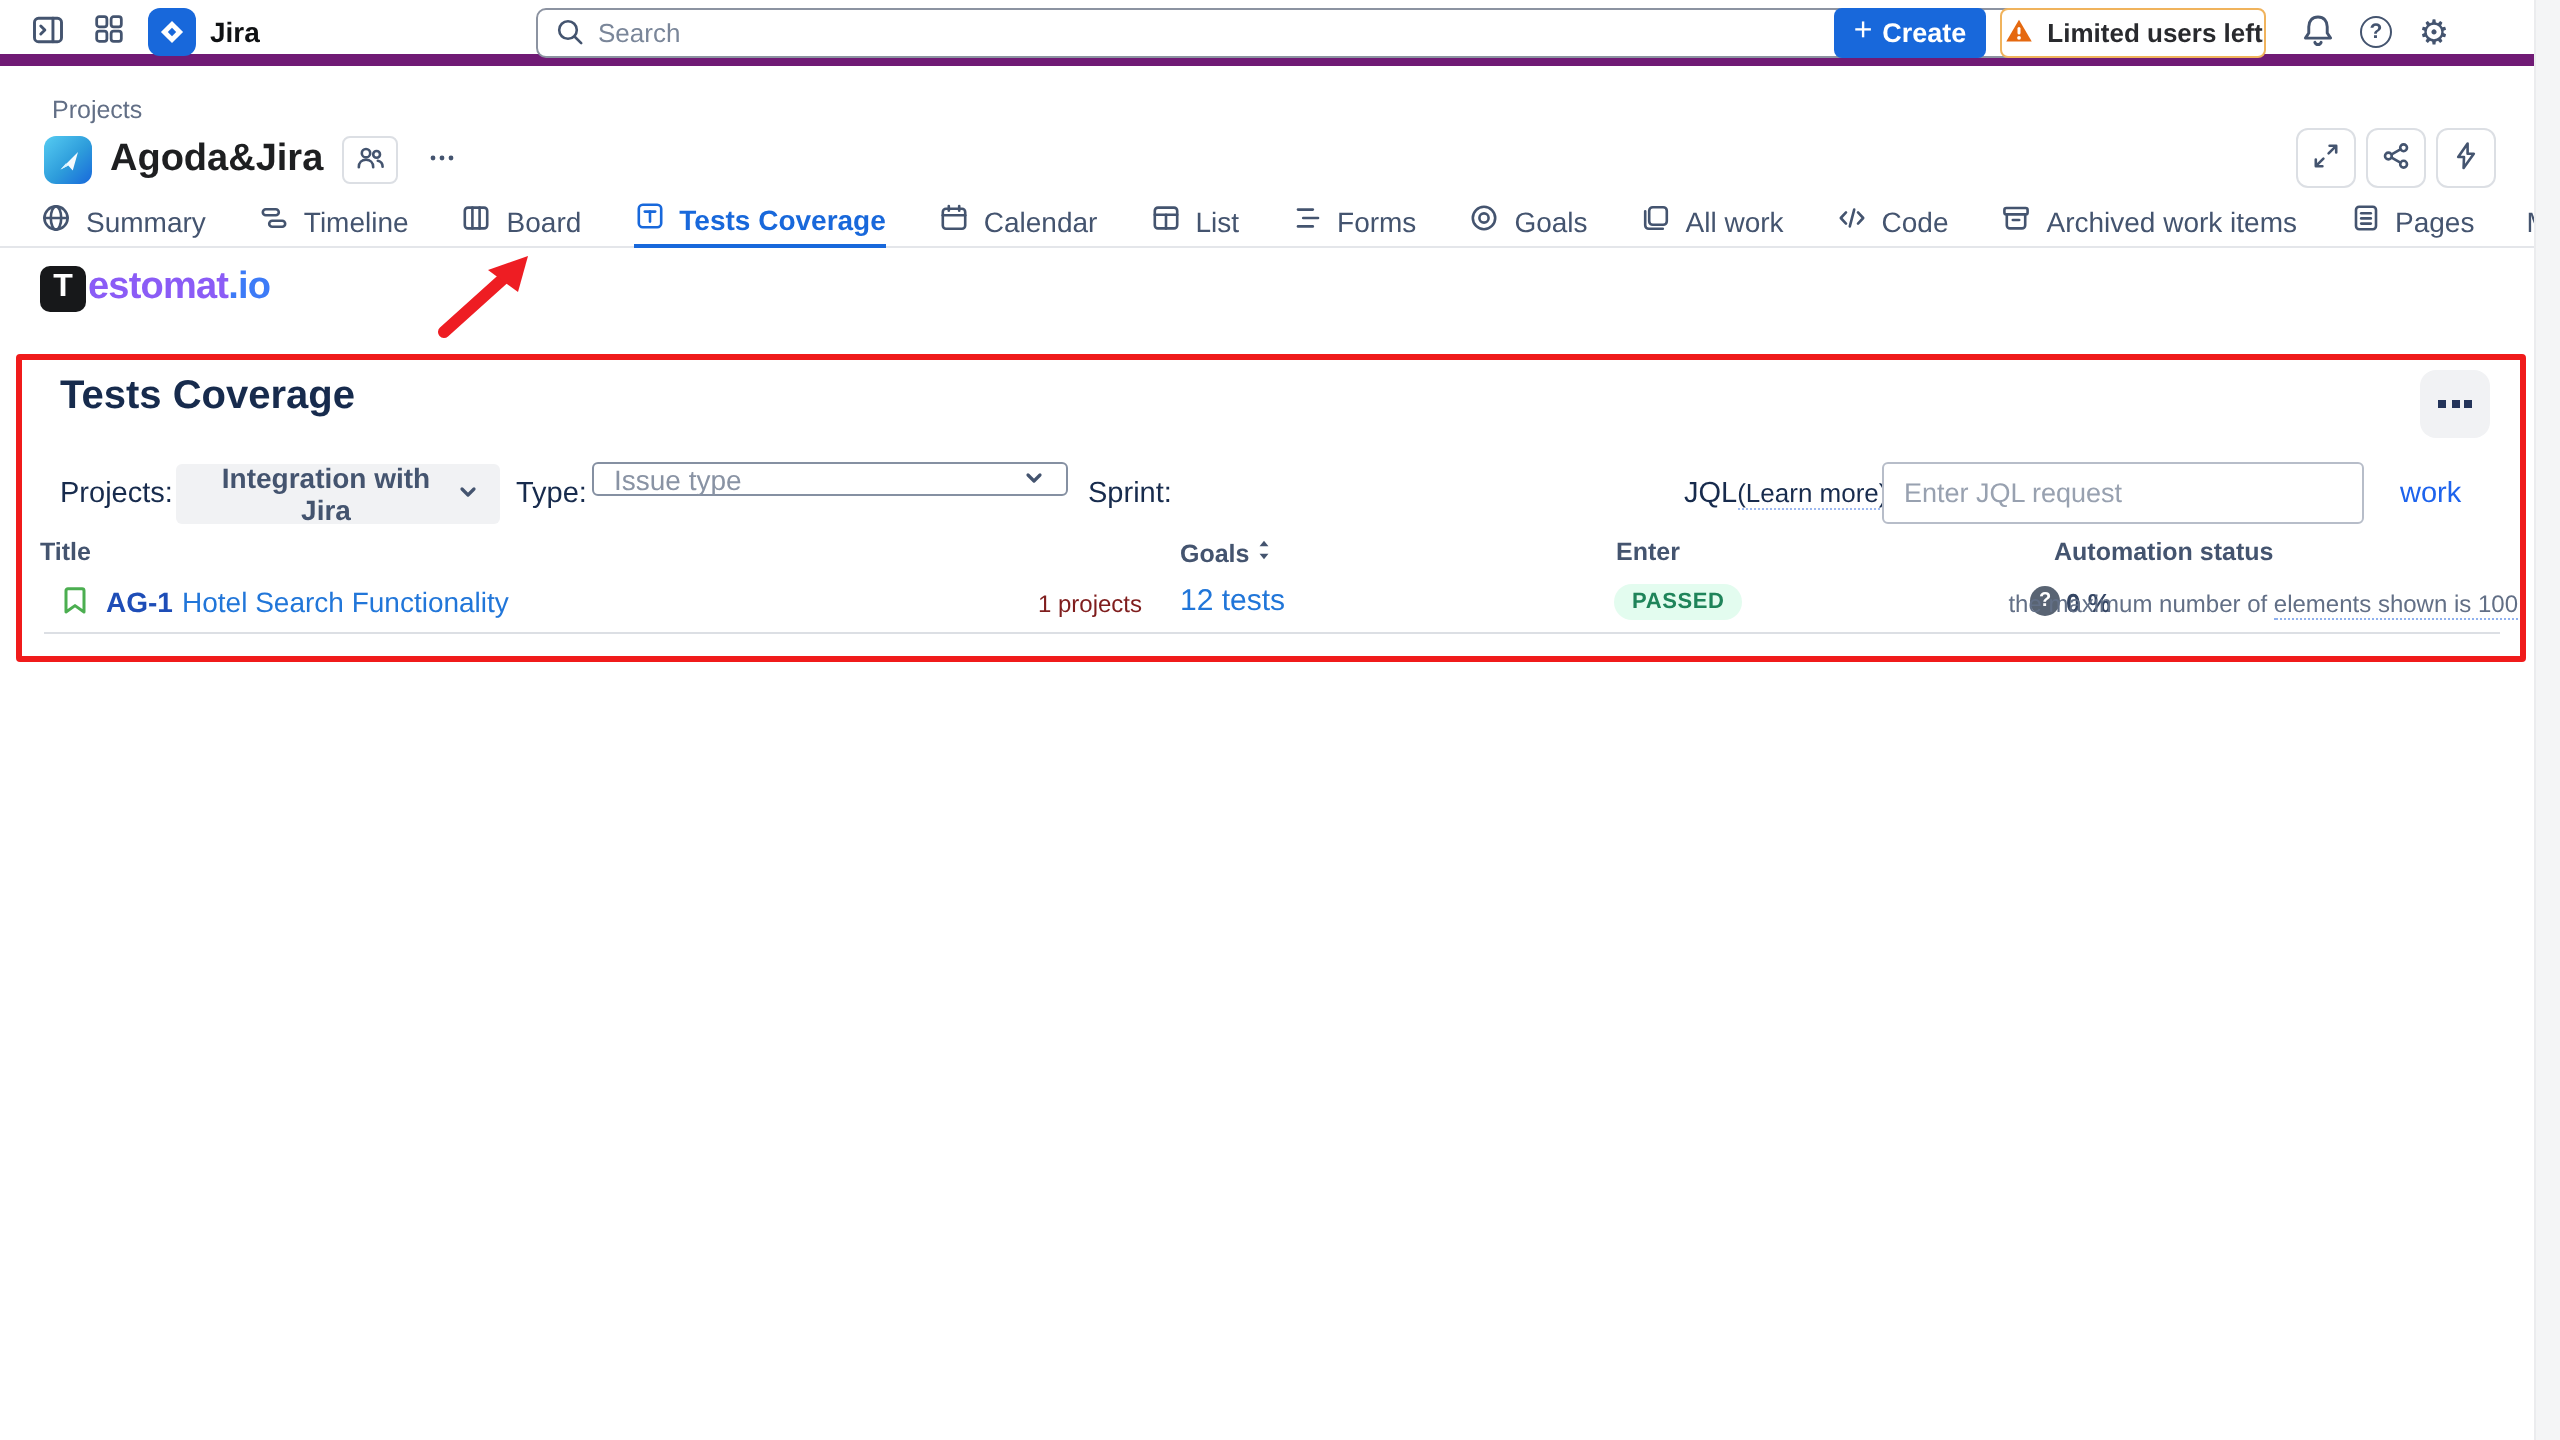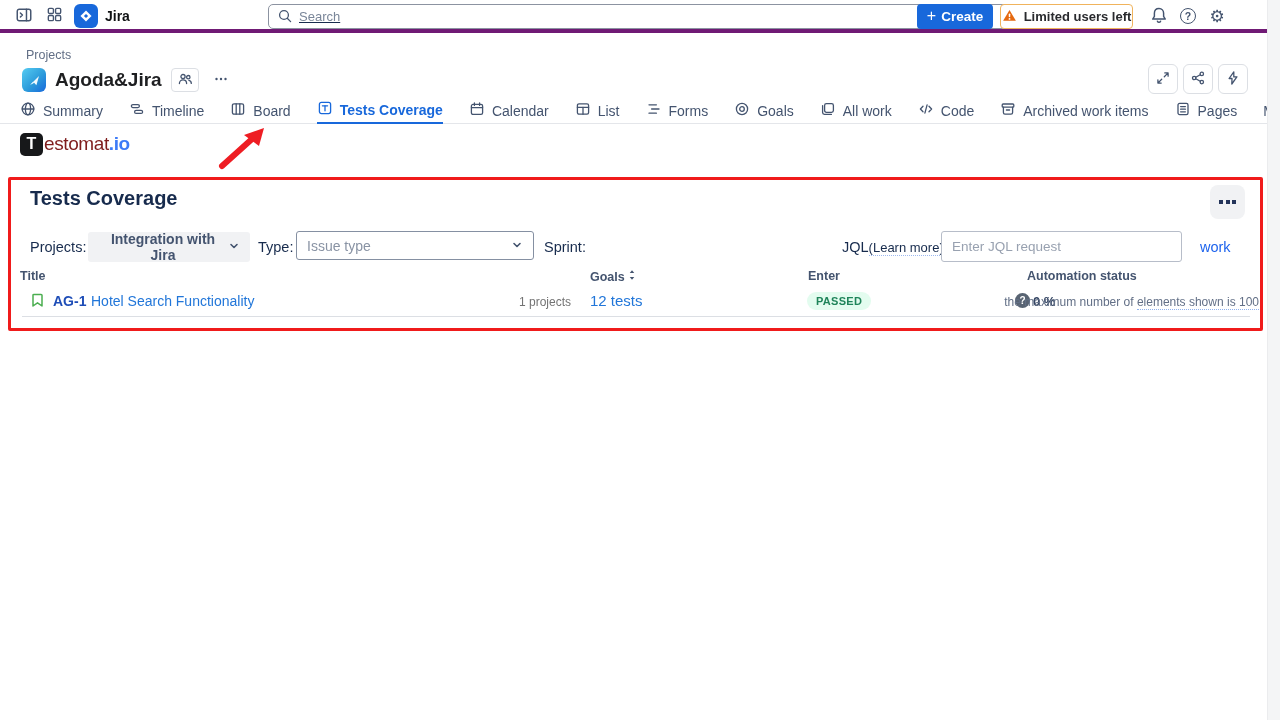--- a/index.html
+++ b/index.html
@@ -5,28 +5,28 @@
   * { box-sizing: border-box; margin: 0; padding: 0; }
   html,body { width:1280px; height:720px; }
   body {
     font-family: "Liberation Sans", sans-serif;
     background:#fff; color:#172B4D; overflow:hidden; position:relative;
   }
   svg.s * { stroke:#44546F; stroke-width:1.3; fill:none; stroke-linecap:round; stroke-linejoin:round; }
   .icon-btn { display:flex; align-items:center; justify-content:center; cursor:pointer; background:none; border:none; }
 
   
-  .topbar { position:absolute; top:0; left:0; width:1280px; height:33px; background:#fff; border-bottom:4px solid #701a75; z-index:10; }
+  .topbar { position:absolute; top:0; left:0; width:1280px; height:33px; background:#fff; border-bottom:6px solid #701a75; z-index:10; }
   .topbar > * { position:absolute; top:0; height:32px; display:flex; align-items:center; }
   .tb-toggle { left:12px; width:24px; justify-content:center; }
   .tb-grid   { left:42px; width:24px; justify-content:center; }
   .tb-brand  { left:74px; gap:7px; cursor:pointer; }
   .jira-mark { width:24px; height:24px; border-radius:6px; background:#1868DB; display:flex; align-items:center; justify-content:center; }
   .tb-appname { font-size:14px; font-weight:700; color:#101214; }
-  .tb-search { left:268px; width:776px; top:4px; height:25px;text-decoration:underline; }
+  .tb-search { left:268px; width:776px; top:4px; height:25px; }
   .tb-search input { width:100%; height:25px; border:1px solid #8C93A1; border-radius:5px; padding:0 8px 0 30px; font-size:13px; font-family:inherit; color:#172B4D; outline:none; }
   .tb-search input::placeholder { color:#7A8699; }
   .tb-search .mag { position:absolute; left:9px; top:4px; }
   .btn-create { left:917px; top:4px; height:25px; width:76px; background:#1868DB; border:none; border-radius:4px; color:#fff; font-size:13.5px; font-weight:700; display:flex; align-items:center; justify-content:center; gap:5px; cursor:pointer; font-family:inherit; }
   .btn-create .plus { font-size:16px; font-weight:400; line-height:1; margin-top:-1px; }
   .btn-limited { left:1000px; top:4px; height:25px; width:133px; background:#fff; border:1px solid #F0B35C; border-radius:4px; display:flex; align-items:center; justify-content:center; gap:7px; font-size:13px; font-weight:700; color:#292A2E; cursor:pointer; font-family:inherit; }
   .tb-bell { left:1146px; width:26px; justify-content:center; }
   .tb-help { left:1175px; width:26px; justify-content:center; }
   .tb-gear { left:1204px; width:26px; justify-content:center; font-size:17px; color:#44546F; }
   .tb-avatar { left:1295px; top:5px; height:22px; }
@@ -46,40 +46,40 @@
   
   .tabs-line { position:absolute; left:0; top:123px; width:1280px; height:1px; background:#E4E6EA; }
   .tabs { position:absolute; left:20px; top:97px; height:27px; display:flex; align-items:center; gap:26px; }
   .tab { display:flex; align-items:center; gap:7px; font-size:14px; color:#44546F; height:27px; cursor:pointer; white-space:nowrap; }
   .tab.active { color:#1868DB; font-weight:600; border-bottom:2.5px solid #1868DB; }
   .tab.active svg.s * { stroke:#1868DB; }
 
   
   .tm-logo { position:absolute; left:20px; top:132px; display:flex; align-items:center; height:24px; }
   .tm-box { width:23px; height:23px; background:#17181A; border-radius:5px; color:#fff; font-size:16px; font-weight:700; display:flex; align-items:center; justify-content:center; margin-right:1px; }
-  .tm-rest { font-size:19px; font-weight:400; color:#7f1d1d; letter-spacing:-.4px; }
+  .tm-rest { font-size:19px; font-weight:700; color:#8b5cf6; letter-spacing:-.4px; }
   .tm-tld  { font-size:19px; font-weight:800; color:#3D7BF7; letter-spacing:-.4px; }
 
   
   .red-frame { position:absolute; left:8px; top:177px; width:1255px; height:154px; border:3px solid #F01B1B; border-radius:2px; z-index:5; pointer-events:none; }
   .red-arrow { position:absolute; left:208px; top:122px; z-index:60; pointer-events:none; }
 
   
   .panel { position:absolute; left:8px; top:177px; width:1255px; height:154px; background:#fff; }
   .panel-title { position:absolute; left:22px; top:10px; font-size:20px; font-weight:600; color:#172B4D; }
   .panel-more { position:absolute; right:18px; top:8px; width:35px; height:34px; background:#F1F2F4; border:none; border-radius:8px; display:flex; align-items:center; justify-content:center; gap:2.5px; cursor:pointer; }
   .panel-more i { width:4px; height:4px; background:#24345A; display:block; }
 
   .filters { position:absolute; left:0; top:54px; width:100%; height:32px; font-size:14.5px; color:#172B4D; }
   .filters > * { position:absolute; top:0; }
   .f-label { line-height:32px; }
   .lbl-projects { left:22px; }
   .chip-projects { left:80px; width:162px; height:30px; top:1px; background:#F1F2F4; border:none; border-radius:3px; display:flex; align-items:center; justify-content:space-between; padding:0 10px; font-size:14px; font-weight:600; color:#44546F; cursor:pointer; font-family:inherit; }
   .lbl-type { left:250px; }
-  .sel-type { left:288px; width:238px; height:29px; border:1px solid #8590A2; border-radius:3px; background:#fff; display:flex; align-items:center; justify-content:space-between; padding:0 10px; font-size:14px; color:#8993A4; cursor:pointer; font-family:inherit; }
+  .sel-type { left:288px; width:238px; height:17px; border:1px solid #8590A2; border-radius:3px; background:#fff; display:flex; align-items:center; justify-content:space-between; padding:0 10px; font-size:14px; color:#8993A4; cursor:pointer; font-family:inherit; }
   .lbl-sprint { left:536px; }
   .inp-sprint { left:579px; width:245px; }
   .lbl-jql { left:834px; white-space:nowrap; line-height:32px; }
   .jql-link { font-size:13px; border-bottom:1.5px dotted #9DB9F0; cursor:pointer; }
   .inp-jql { left:933px; width:241px; }
   .filters input { height:31px; border:1px solid #B7BDC9; border-radius:3px; padding:0 10px; font-size:13.5px; font-family:inherit; color:#172B4D; outline:none; }
   .filters input::placeholder { color:#98A1B0; }
   .link-clear { left:1192px; line-height:32px; font-size:14.5px; color:#1D63ED; cursor:pointer; }
 
   .thead { position:absolute; left:0; top:92px; width:100%; height:18px; font-size:12.5px; font-weight:700; color:#44546F; }
@@ -87,21 +87,21 @@
   .th-title { left:12px; }
   .th-tests { left:582px; display:flex; align-items:center; gap:3px; cursor:pointer; }
   .th-status { left:800px; }
   .th-auto { left:1019px;text-align:right; }
 
   .trow { position:absolute; left:0; top:112px; width:100%; height:26px; }
   .trow > * { position:absolute; white-space:nowrap; }
   .row-bookmark { left:22px; top:3px; }
   .row-key { left:45px; top:4px; font-size:14px; font-weight:700; color:#1E4DB7; cursor:pointer; }
   .row-title { left:83px; top:4px; font-size:14px; color:#2176D9; cursor:pointer; }
-  .row-projcount { left:450px; top:6px; width:113px; text-align:right; font-size:12px; color:#737373; }
+  .row-projcount { left:450px; top:6px; width:113px; text-align:right; font-size:12px; color:#7f1d1d; }
   .row-tests { left:582px; top:3px; font-size:15px; color:#2176D9; cursor:pointer; }
   .row-status { left:799px; top:3px; background:#E3FCEF; color:#1F845A; font-size:11px; font-weight:700; padding:3px 9px; border-radius:10px; letter-spacing:.3px; }
   .row-helpicon { left:1007px; top:4px; width:15px; height:15px; background:#596473; border-radius:50%; color:#fff; font-size:10px; font-weight:700; display:flex; align-items:center; justify-content:center; cursor:pointer; z-index:1; }
   .row-autoval { left:1025px; top:5px; font-size:13px; font-weight:600; color:#344563; z-index:1; }
   .row-note { right:4px; top:6px; font-size:12px; color:#626F86; z-index:2; }
   .row-note .dotted { border-bottom:1px dotted #8FB1EE; }
   .row-divider { position:absolute; left:14px; top:139px; width:1228px; height:1px; background:#DCDFE4; }
 
   .scroll-track { position:absolute; right:0; top:0; width:13px; height:720px; background:#F4F5F6; border-left:1px solid #EBECEE; z-index:70; }
 </style>

